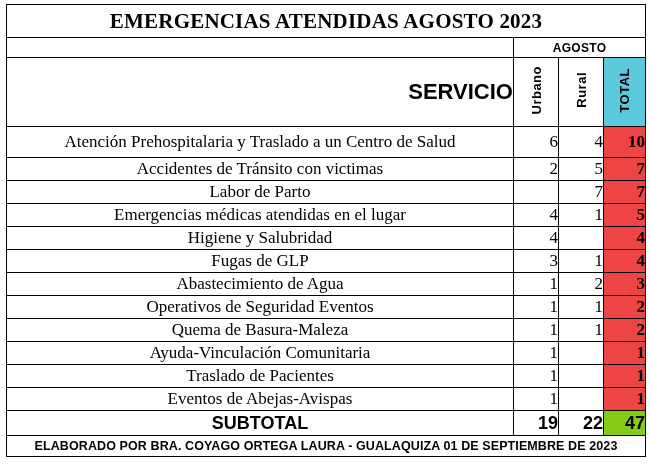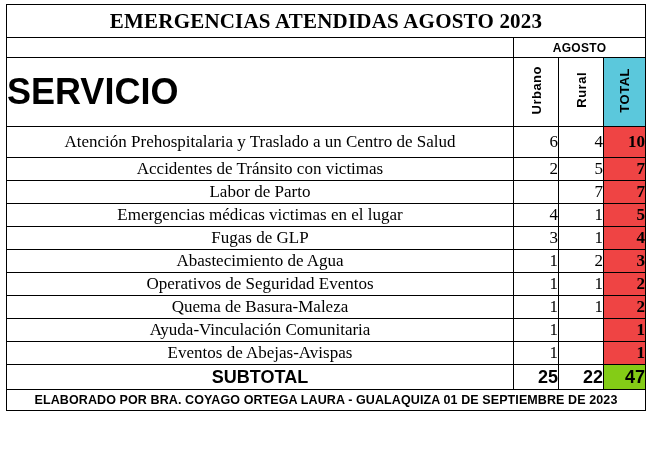--- a/index.html
+++ b/index.html
@@ -48,24 +48,24 @@
     font-size: 12px;
     letter-spacing: 0.3px;
   }
   .blank-left {
     border-left: 1px solid #000;
     border-top: 1px solid #000;
     border-bottom: none;
     border-right: 1px solid #000;
   }
   .servicio-cell {
-    text-align: left;
-    font-family: "Liberation Sans", sans-serif;
-    font-weight: bold;
-    font-size: 36px;
+    text-align: right;
+    font-family: "Liberation Sans", sans-serif;
+    font-weight: bold;
+    font-size: 22px;
     height: 68px;
     border-top: none;
   }
   .vert {
     height: 68px;
     text-align: center;
     vertical-align: bottom;
     padding-bottom: 4px;
   }
   .vert span {
@@ -179,24 +179,30 @@
         <td class="num">5</td>
         <td class="total">7</td>
       </tr>
       <tr class="data-row">
         <td class="service">Labor de Parto</td>
         <td class="num"></td>
         <td class="num">7</td>
         <td class="total">7</td>
       </tr>
       <tr class="data-row">
-        <td class="service">Emergencias médicas victimas en el lugar</td>
+        <td class="service">Emergencias médicas atendidas en el lugar</td>
         <td class="num">4</td>
         <td class="num">1</td>
         <td class="total">5</td>
+      </tr>
+      <tr class="data-row">
+        <td class="service">Higiene y Salubridad</td>
+        <td class="num">4</td>
+        <td class="num"></td>
+        <td class="total">4</td>
       </tr>
       <tr class="data-row">
         <td class="service">Fugas de GLP</td>
         <td class="num">3</td>
         <td class="num">1</td>
         <td class="total">4</td>
       </tr>
       <tr class="data-row">
         <td class="service">Abastecimiento de Agua</td>
         <td class="num">1</td>
@@ -215,29 +221,35 @@
         <td class="num">1</td>
         <td class="total">2</td>
       </tr>
       <tr class="data-row">
         <td class="service">Ayuda-Vinculación Comunitaria</td>
         <td class="num">1</td>
         <td class="num"></td>
         <td class="total">1</td>
       </tr>
       <tr class="data-row">
+        <td class="service">Traslado de Pacientes</td>
+        <td class="num">1</td>
+        <td class="num"></td>
+        <td class="total">1</td>
+      </tr>
+      <tr class="data-row">
         <td class="service">Eventos de Abejas-Avispas</td>
         <td class="num">1</td>
         <td class="num"></td>
         <td class="total">1</td>
       </tr>
 
       <tr class="subtotal">
         <td class="service">SUBTOTAL</td>
-        <td class="num">25</td>
+        <td class="num">19</td>
         <td class="num">22</td>
         <td class="total">47</td>
       </tr>
 
       <tr>
         <td class="footer-cell" colspan="4">ELABORADO POR BRA. COYAGO ORTEGA LAURA  - GUALAQUIZA  01 DE SEPTIEMBRE DE 2023</td>
       </tr>
     </tbody>
   </table>
 </div>

